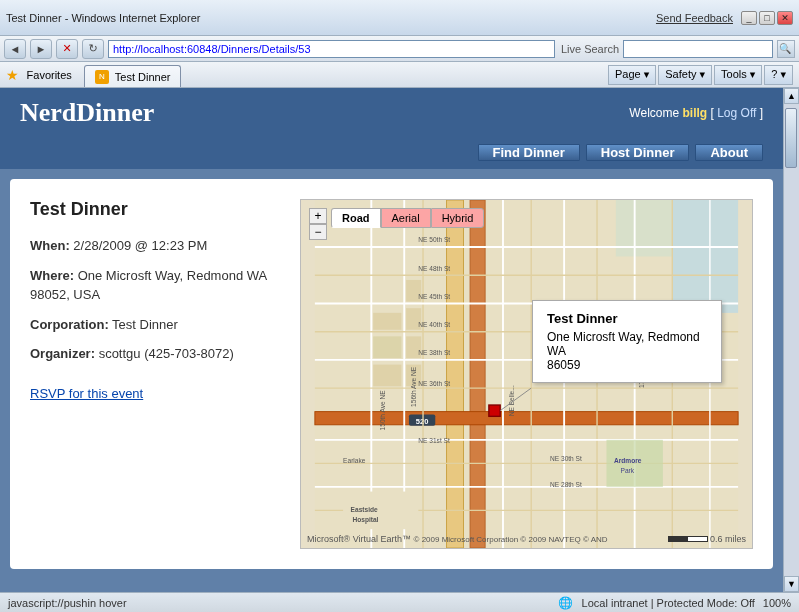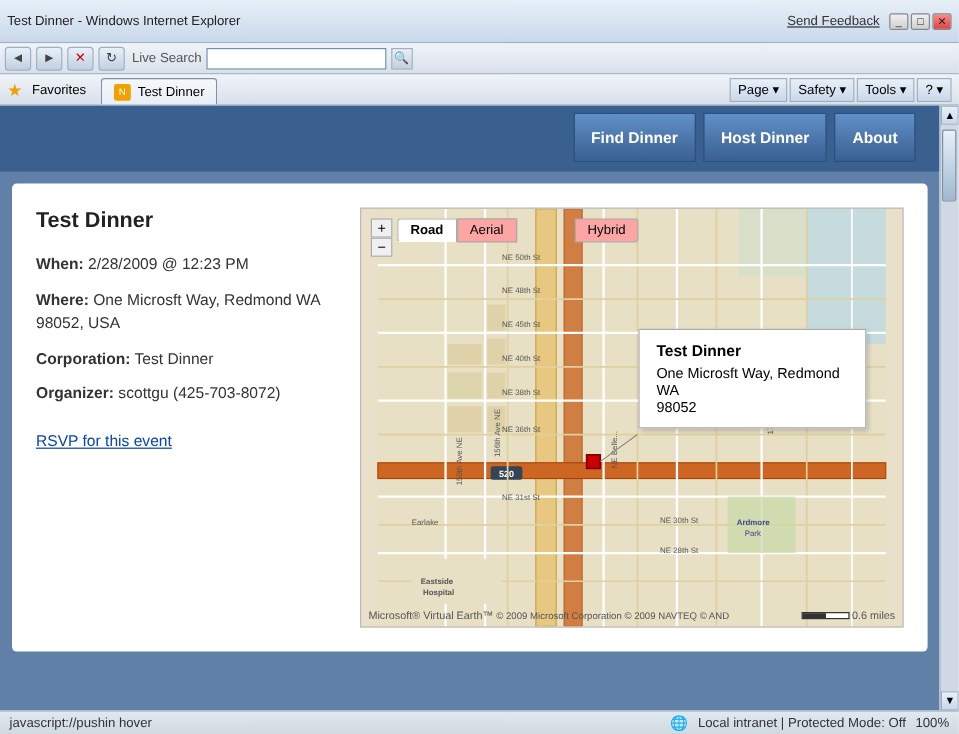--- a/index.html
+++ b/index.html
@@ -56,21 +56,21 @@
     .header-right { color: #fff; font-size: 12px; }
     .header-right .username { font-weight: bold; color: #ffe066; }
     .header-right a { color: #cce0ff; text-decoration: none; }
 
     .nav-buttons {
       background: #3a6090;
       padding: 6px 20px 8px;
       display: flex; justify-content: flex-end; gap: 6px;
     }
     .nav-action-btn {
-      padding: 12px 14px; font-size: 13px; font-weight: bold;
+      padding: 0 14px; font-size: 13px; font-weight: bold;
       background: linear-gradient(to bottom, #6090c8, #3a6090);
       color: #fff; border: 1px solid #2a5080; border-radius: 1px; cursor: pointer;
     }
 
     .page-body {
       background: #fff;
       margin: 10px;
       border-radius: 4px;
       padding: 20px;
       display: flex; gap: 20px;
@@ -84,21 +84,21 @@
     .rsvp-link { color: #0645ad; font-size: 13px; text-decoration: underline; cursor: pointer; margin-top: 12px; display: inline-block; }
 
     .map-area { flex: 1; position: relative; background: #e8e0c8; border: 1px solid #bbb; overflow: hidden; min-height: 350px; }
 
     
     .map-container { width: 100%; height: 100%; position: relative; overflow: hidden; }
     .map-tabs { position: absolute; top: 8px; left: 30px; display: flex; z-index: 10; }
     .map-tab { padding: 3px 10px; font-size: 11px; background: #fca5a5; border: 1px solid #aaa; cursor: pointer; }
     .map-tab.active { background: #fff; font-weight: bold; border-bottom: 1px solid #fff; }
     .map-tab:first-child { border-radius: 3px 0 0 3px; }
-    .map-tab:last-child { border-radius: 0 3px 3px 0; margin-left: 48px; }
+    .map-tab:last-child { border-radius: 0 3px 3px 0; }
 
     .map-zoom { position: absolute; top: 8px; left: 8px; z-index: 10; display: flex; flex-direction: column; }
     .zoom-btn { width: 18px; height: 16px; background: #f0f0f0; border: 1px solid #aaa; font-size: 12px; cursor: pointer; display: flex; align-items: center; justify-content: center; line-height: 1; }
 
     
     .map-svg { width: 100%; height: 100%; position: absolute; top: 0; left: 0; }
 
     
     .map-popup {
       position: absolute; right: 30px; top: 100px;
@@ -146,20 +146,21 @@
       <div class="win-btn">□</div>
       <div class="win-btn close">✕</div>
     </div>
   </div>
 
   <div class="nav-bar">
     <div class="nav-btn">◄</div>
     <div class="nav-btn">►</div>
     <div class="nav-btn" style="color:#c00;">✕</div>
     <div class="nav-btn">↻</div>
+    <input class="address-bar" type="text" value="http://localhost:60848/Dinners/Details/53" style="">
     <span class="live-search-label">Live Search</span>
     <input class="search-box" type="text" style="">
     <div class="search-icon-btn">🔍</div>
   </div>
 
   <div class="toolbar">
     <span class="fav-star">★</span>
     <span style="font-size:11px; margin-right:8px; cursor:pointer;">Favorites</span>
     <div class="tab-bar">
       <div class="tab active">
@@ -172,20 +173,26 @@
       <div class="tb-btn">Safety ▾</div>
       <div class="tb-btn">Tools ▾</div>
       <div class="tb-btn">? ▾</div>
     </div>
   </div>
 
   <div class="browser-content">
     <div class="scroll-area">
       <div class="page-wrapper">
 
+        <div class="page-header">
+          <div class="site-title">NerdDinner</div>
+          <div class="header-right">
+            <span>Welcome </span><span class="username">billg</span><span> [ </span><a style="color:#cce0ff;">Log Off</a><span> ]</span>
+          </div>
+        </div>
 
         <div class="nav-buttons">
           <button class="nav-action-btn">Find Dinner</button>
           <button class="nav-action-btn">Host Dinner</button>
           <button class="nav-action-btn">About</button>
         </div>
 
         <div class="page-body">
 
           <div class="dinner-info">
@@ -294,21 +301,21 @@
               </div>
 
               <div class="map-zoom">
                 <div class="zoom-btn">+</div>
                 <div class="zoom-btn">−</div>
               </div>
 
               <div class="map-popup">
                 <h3>Test Dinner</h3>
                 <div>One Microsft Way, Redmond WA</div>
-                <div>98052</div>
+                <div>86059</div>
               </div>
 
               <div class="map-footer">
                 <div>
                   <span>Microsoft®</span>
                   <span>Virtual Earth™</span>
                   <span style="font-size:8px;">© 2009 Microsoft Corporation  © 2009 NAVTEQ  © AND</span>
                 </div>
                 <div class="map-scale">
                   <div class="scale-bar"></div>

